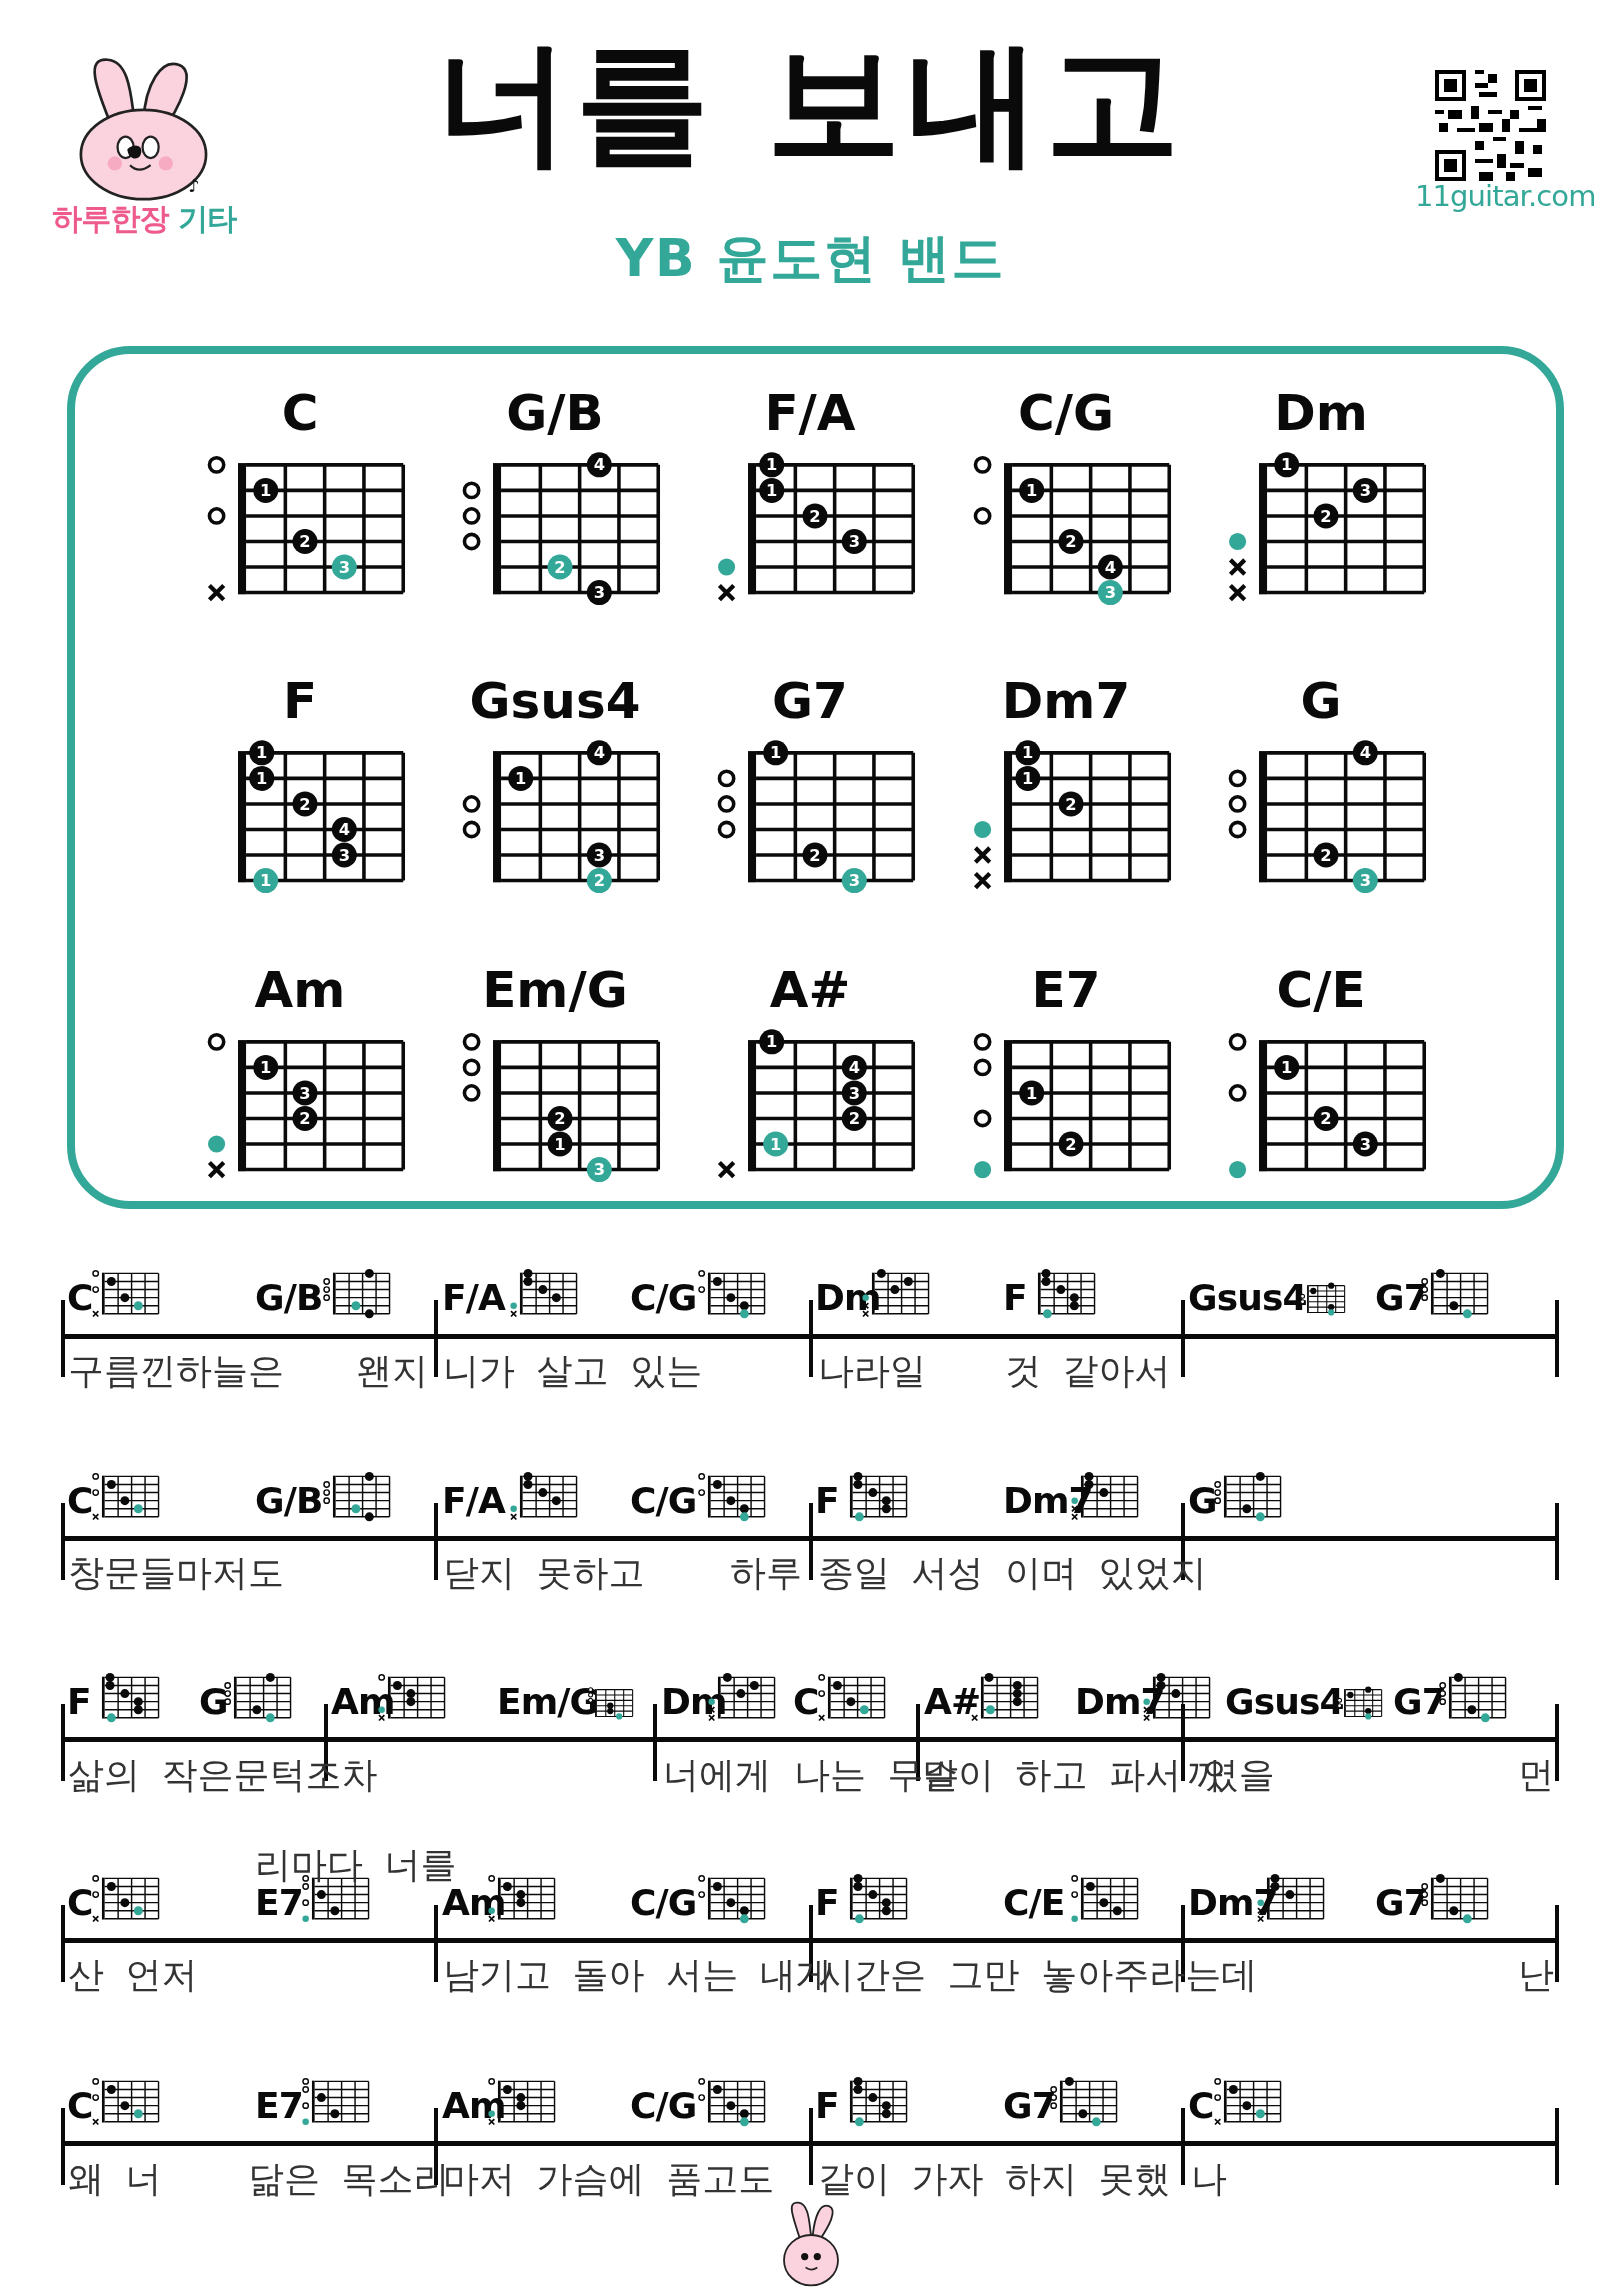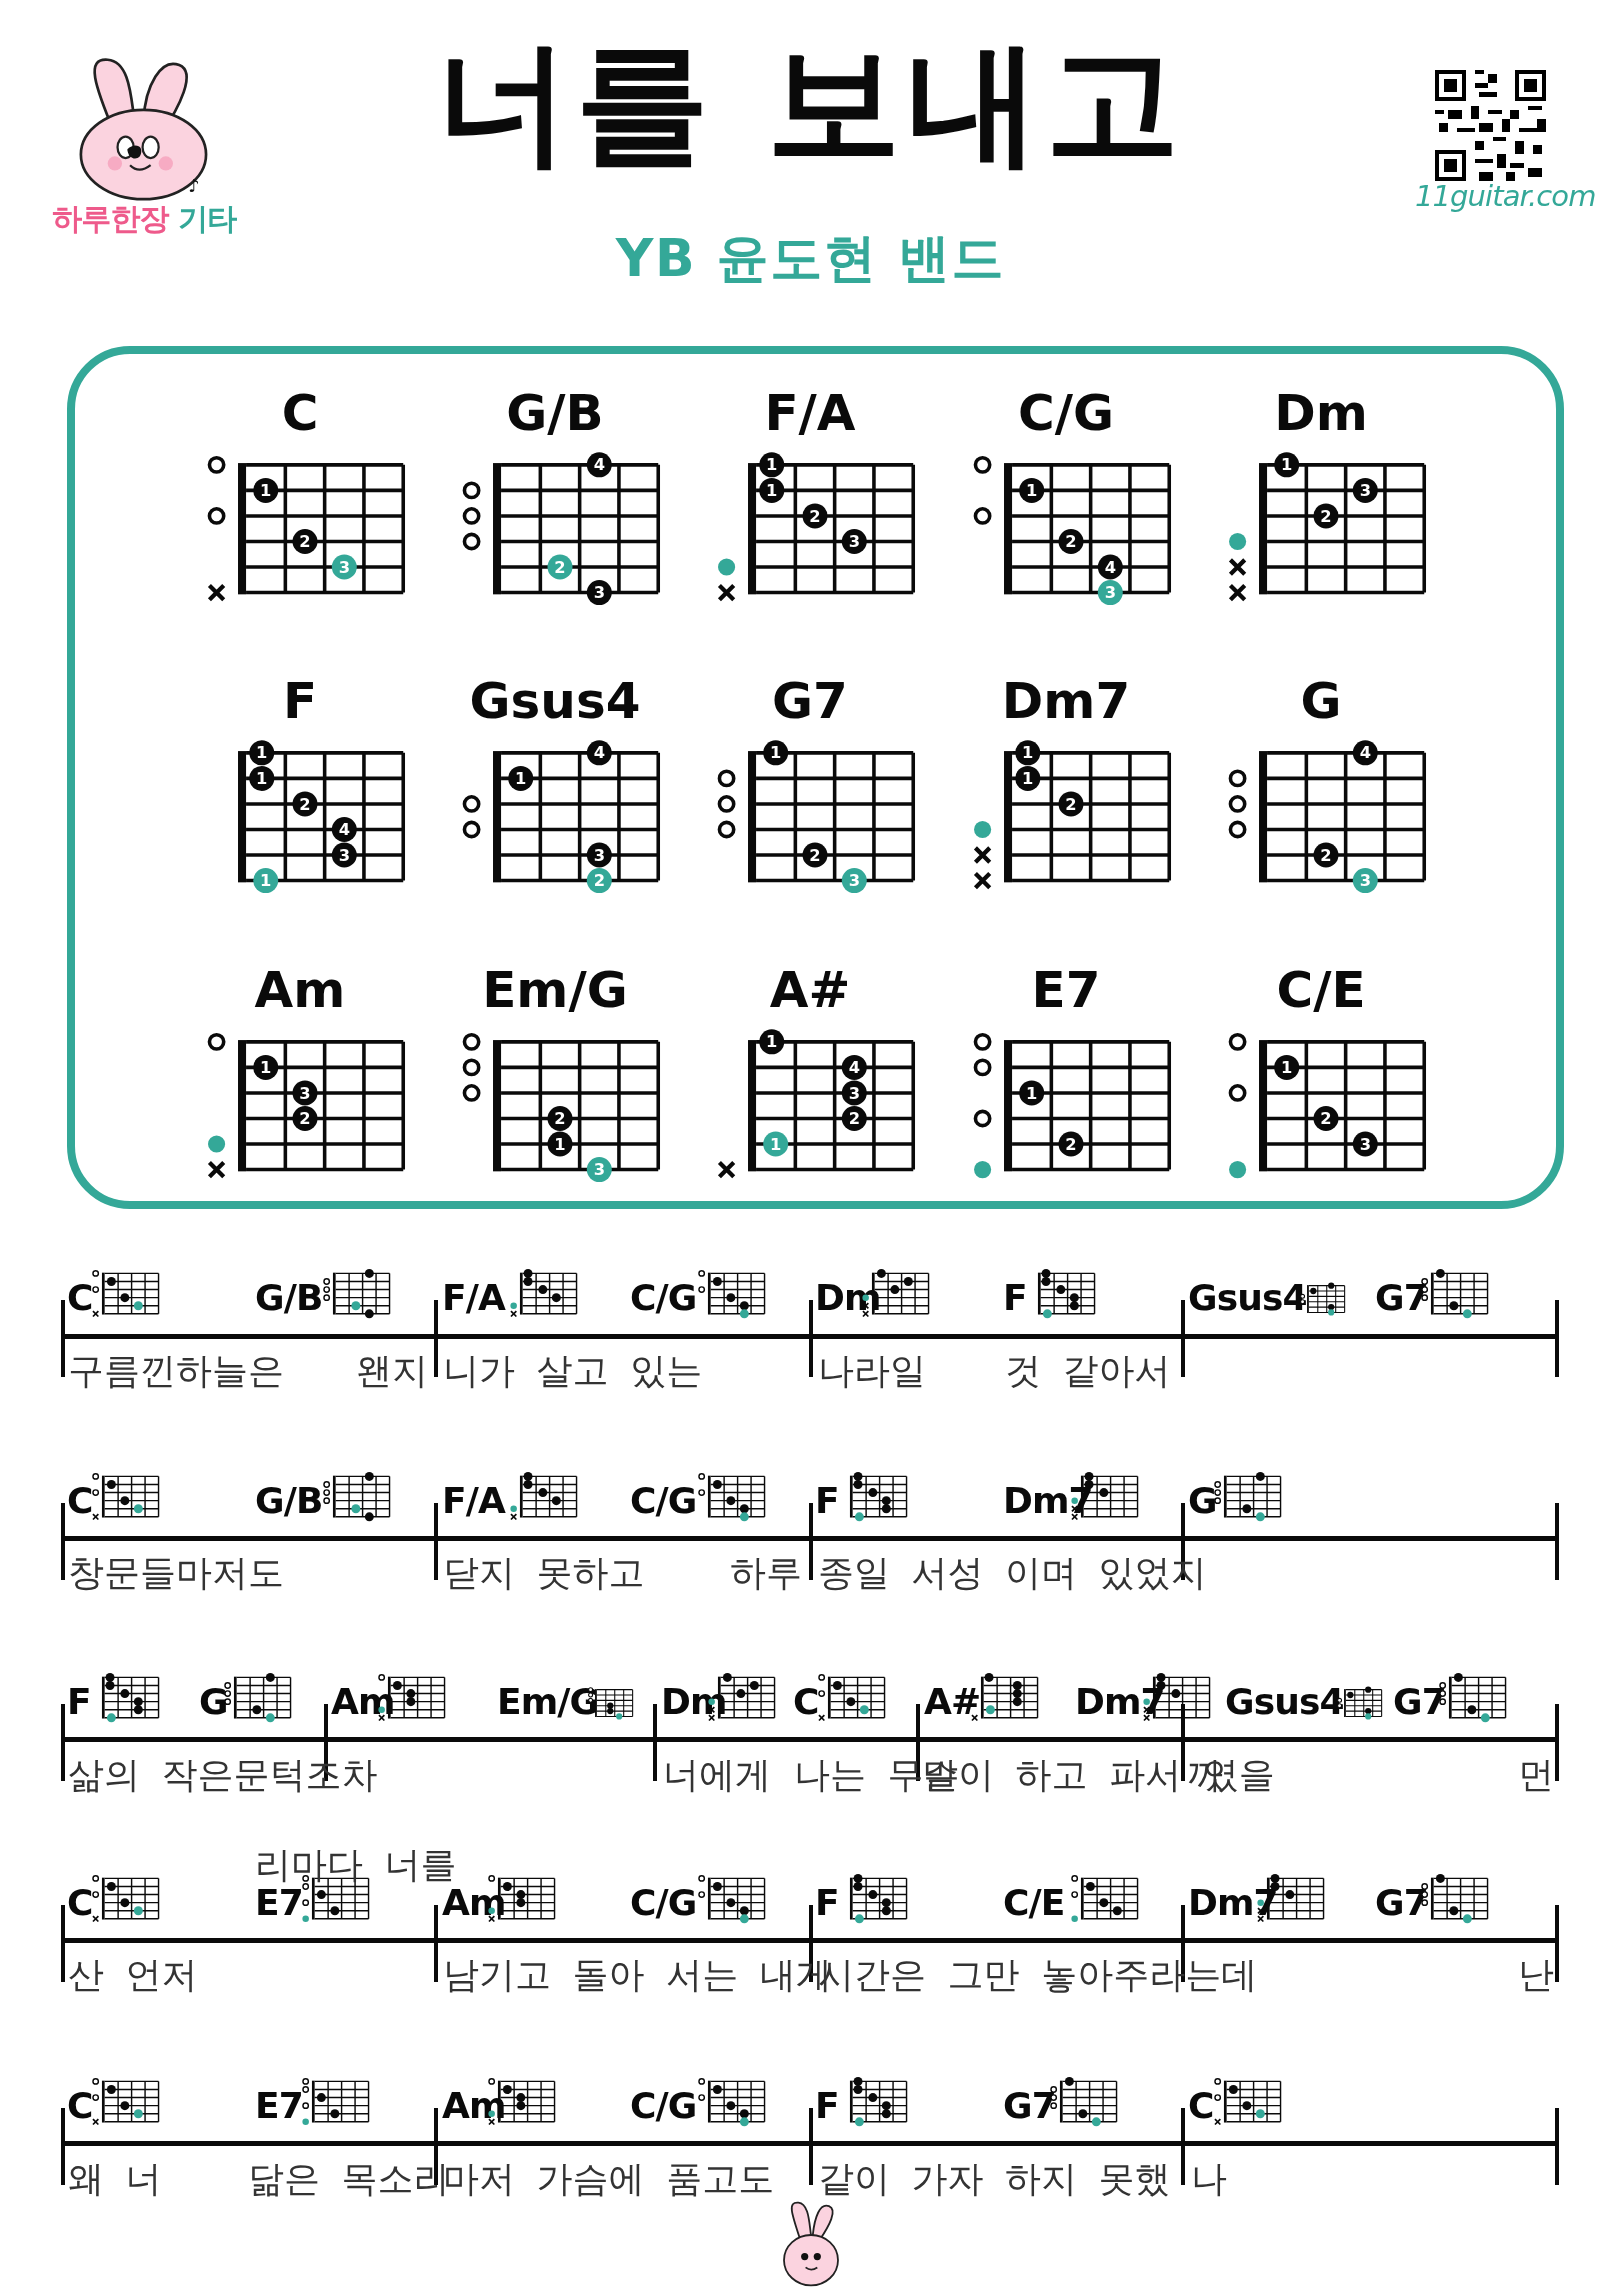--- a/index.html
+++ b/index.html
@@ -12,21 +12,21 @@
   .logo { left: 45px; top: 49px; width: 188px; height: 188px; }
   .logo svg { display:block; }
   .logo-text { position:absolute; left: 7.2px; top: 150px; font-size: 30px; font-weight: bold; letter-spacing: -0.9px; white-space: nowrap; }
   .logo-text .pink { color: #ee5a8b; }
   .logo-text .teal { color: #34a898; }
 
   .title { left: 0; width: 1621px; top: 36px; text-align: center; font-size: 134px; font-weight: bold; letter-spacing: 5.4px; font-family: "DejaVu Sans", sans-serif; color: #0a0a0a; line-height: 1; }
   .subtitle { left: 0; width: 1621px; top: 224px; text-align: center; font-size: 52px; font-weight: bold; color: #34a898; letter-spacing: 1.8px; }
 
   .qr { left: 1435px; top: 70px; width: 111px; height: 111px; }
-  .site { left: 1415px; top: 179px; width: 152px; text-align: center; font-size: 29px; color: #34a898; letter-spacing: -0.9px; font-style: italic; }
+  .site { left: 1415px; top: 179px; width: 152px; text-align: center; font-size: 29px; color: #34a898; letter-spacing: -0.9px; }
 
   
   .chord-box { left: 67px; top: 346px; width: 1497px; height: 863px; border: 8px solid #34a898; border-radius: 63px; }
   .chord-cell { position: absolute; width: 242px; height: 269px; }
   .chord-name { position: absolute; left: 0; width: 100%; top: 0; text-align: center; font-size: 50px; font-weight: bold; color: #0a0a0a; }
   .chord-svg { position: absolute; left: 0; top: 63px; }
 
   
   .lrow { position: absolute; left: 0; width: 1621px; height: 179px; }
   .staff-line { position: absolute; left: 63px; width: 1496px; height: 5.4px; background: #0a0a0a; }

